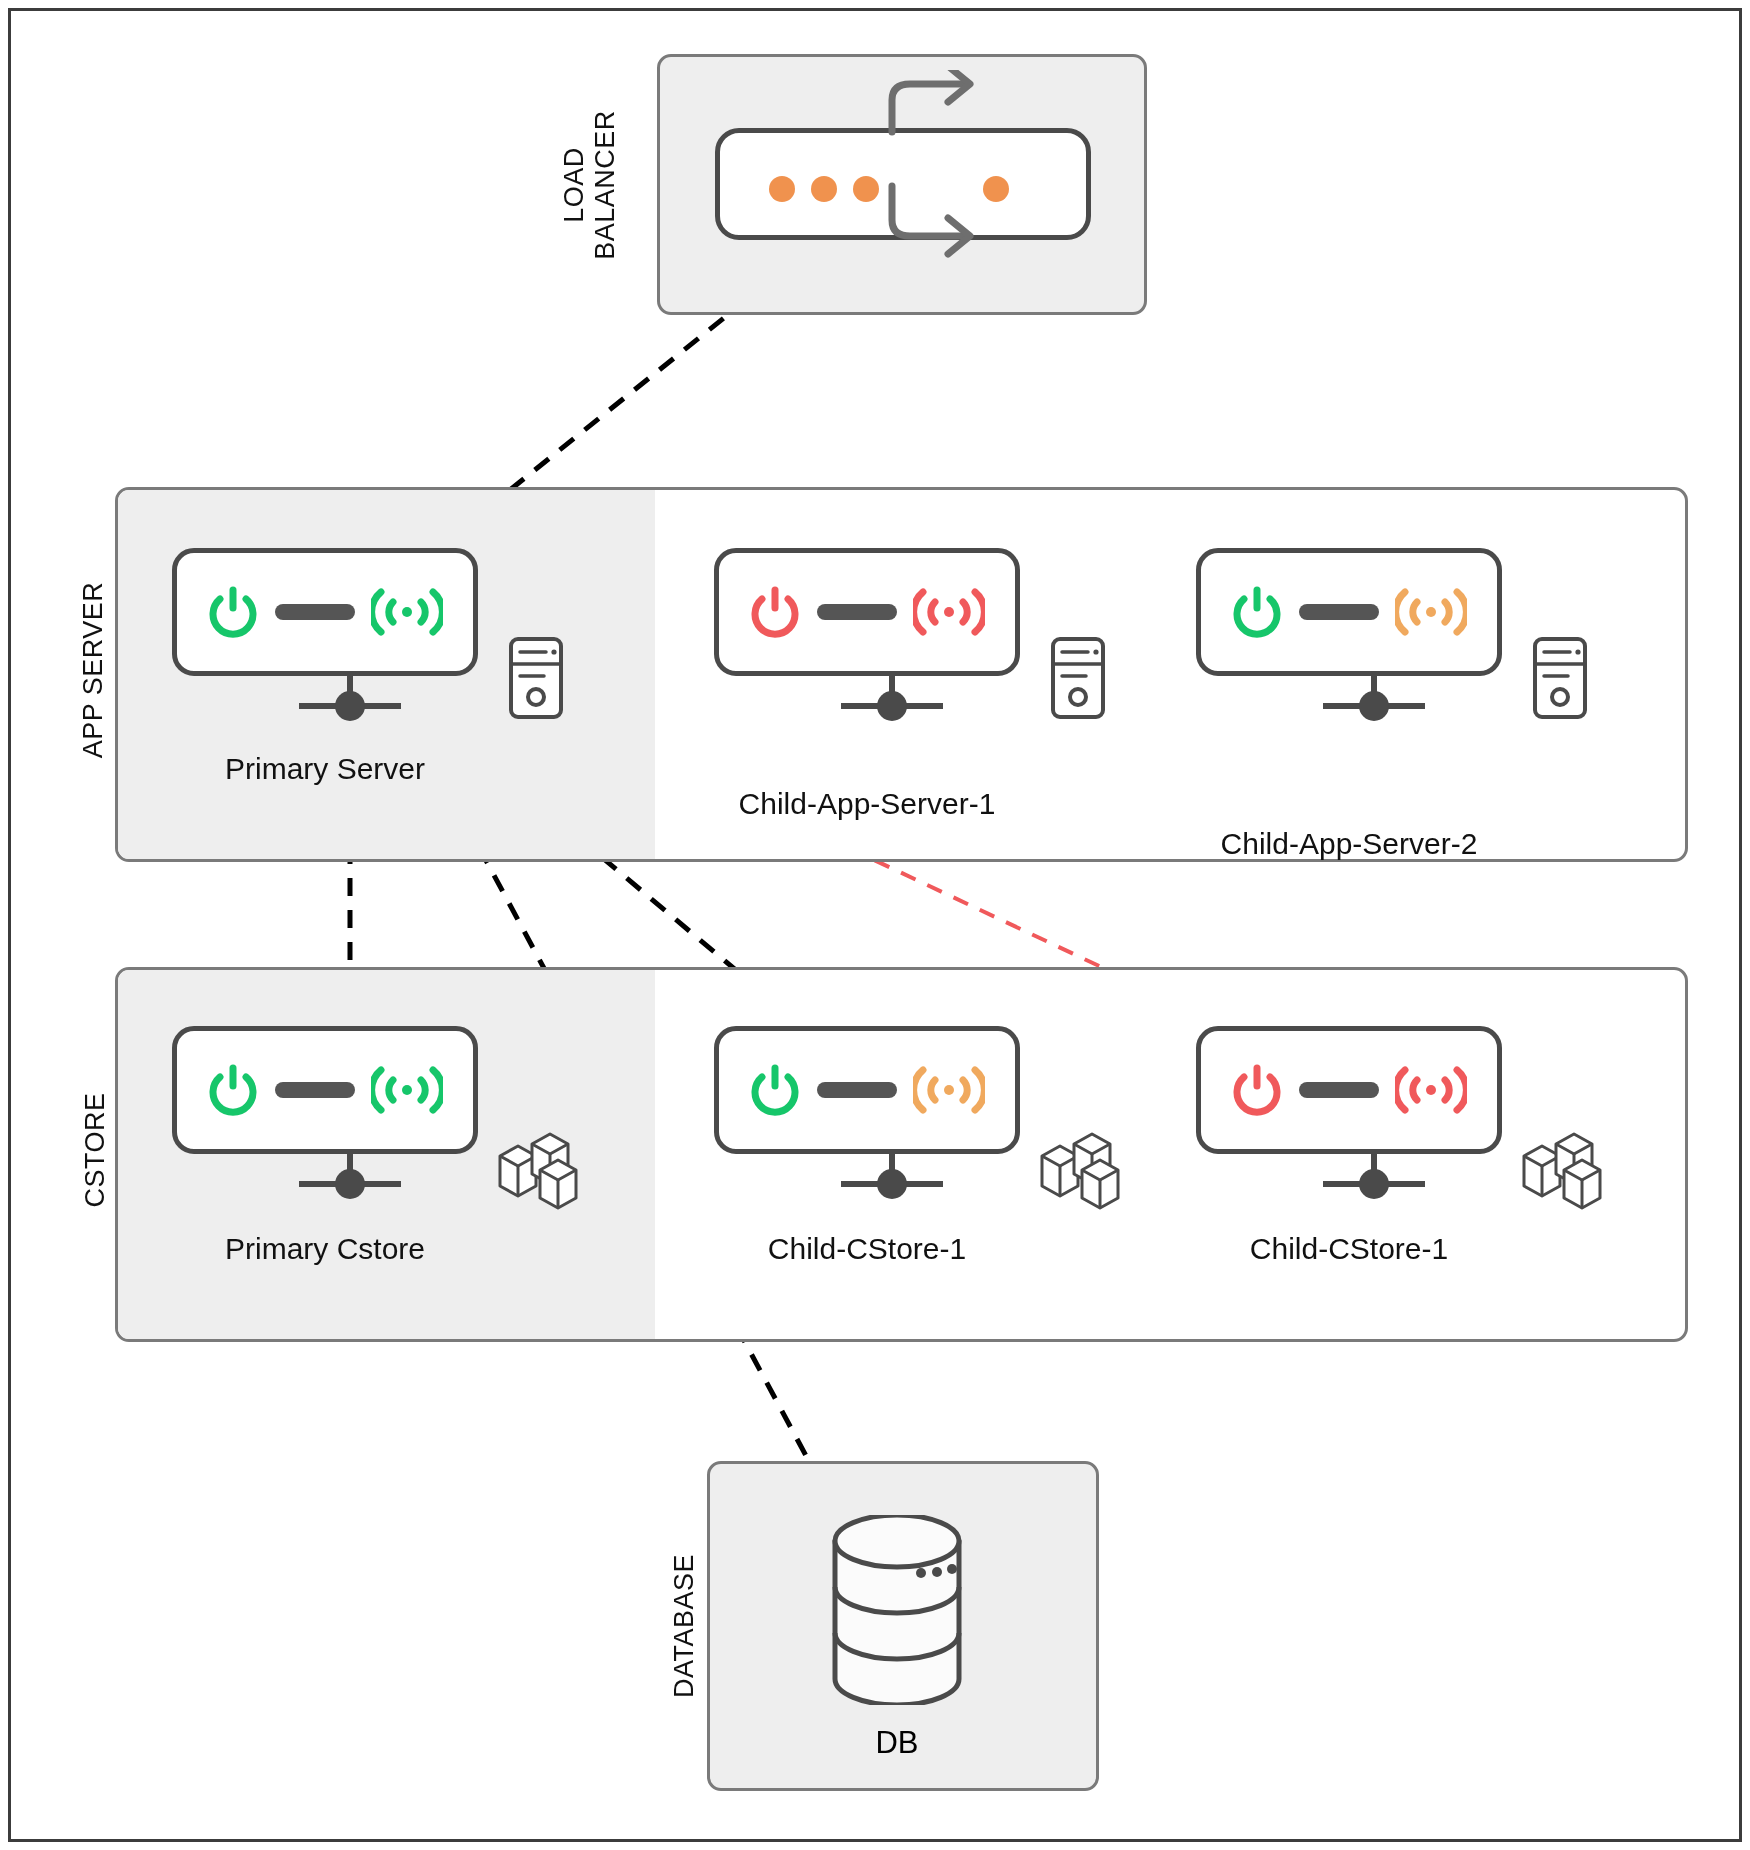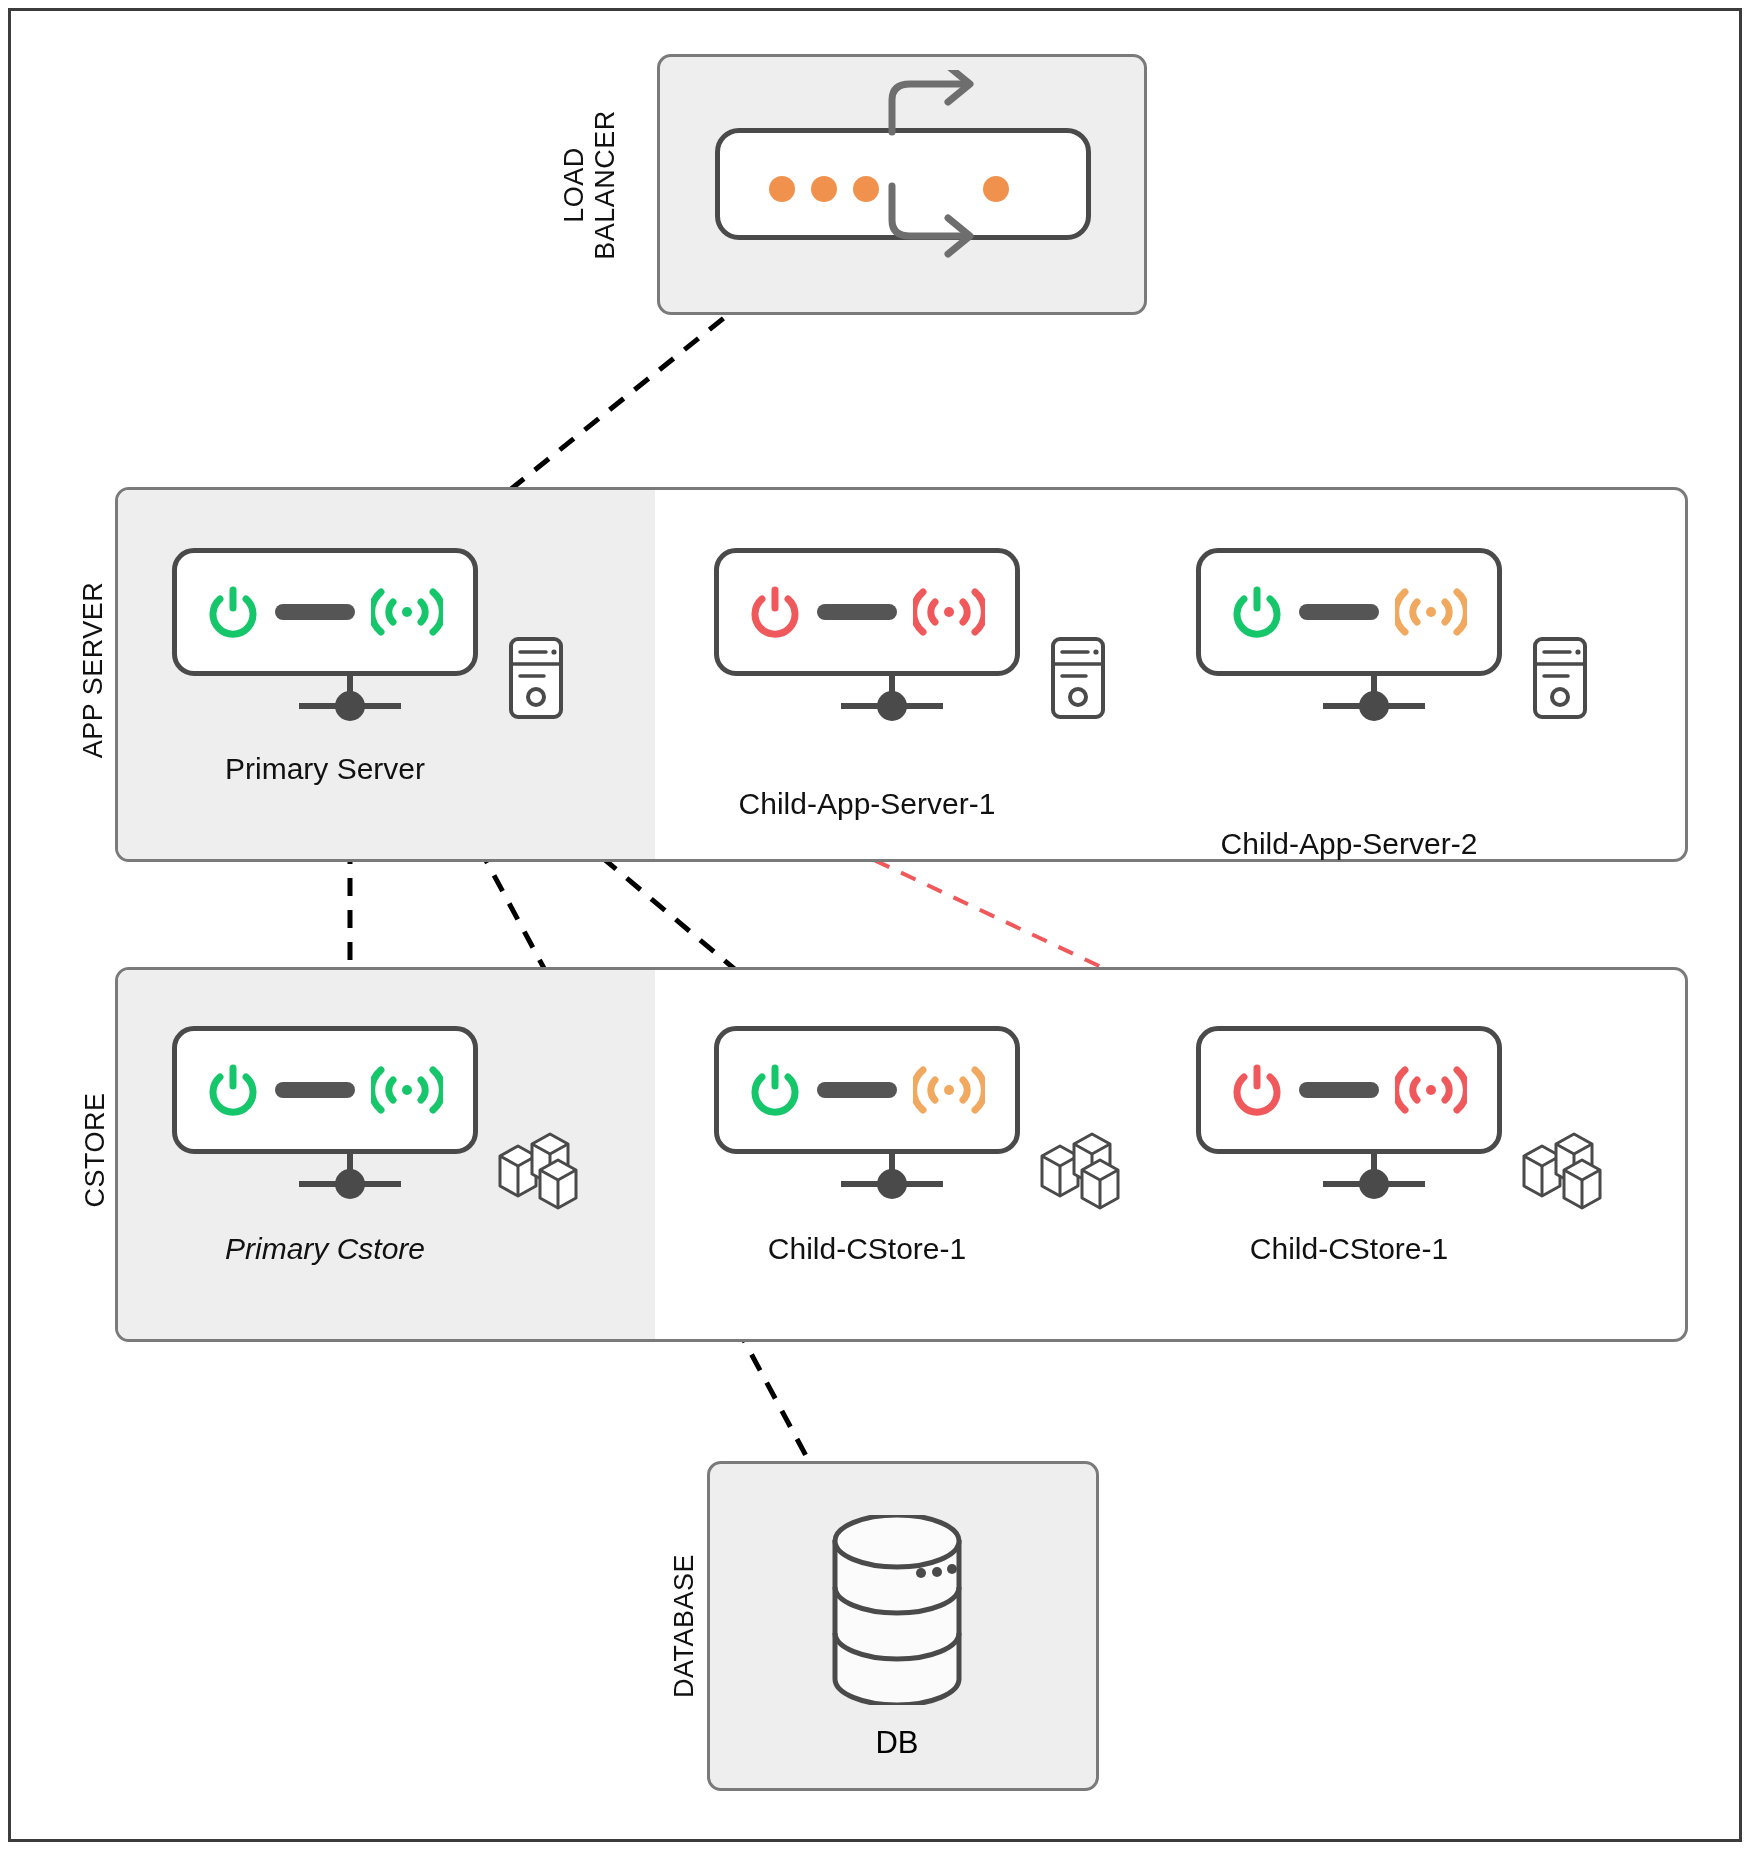--- a/index.html
+++ b/index.html
@@ -320,21 +320,21 @@
       <path d="M44 40 L62 30 L80 40 L80 68 L62 78 L44 68 Z"></path>
       <path d="M44 40 L62 50 L80 40"></path>
         <path d="M62 50 L62 78"></path>
     </g>
   </svg>
   <svg class="node-connector" style="left:285px; top:1150px;">
     <line x1="65" y1="0" x2="65" y2="26" stroke="#4a4a4a" stroke-width="6"></line>
     <line x1="14" y1="34" x2="116" y2="34" stroke="#4a4a4a" stroke-width="6"></line>
     <circle cx="65" cy="34" r="15" fill="#4a4a4a"></circle>
   </svg>
-  <div class="node-label" style="left:172px; top:1232px; width:306px;font-style:italic;">Primary Cstore</div>
+  <div class="node-label" style="left:172px; top:1232px; width:306px;">Primary Cstore</div>
 
   <div class="node" style="left:714px; top:1026px;">
     <svg class="icon-power" width="52" height="56" viewBox="0 0 52 56">
       <g fill="none" stroke="#16c66a" stroke-width="7" stroke-linecap="round">
         <path d="M13 15 A20 20 0 1 0 39 15"></path>
         <line x1="26" y1="6" x2="26" y2="24"></line>
       </g>
     </svg>
     <div class="mid-dash"></div>
     <svg class="icon-signal" width="72" height="56" viewBox="0 0 72 56">

